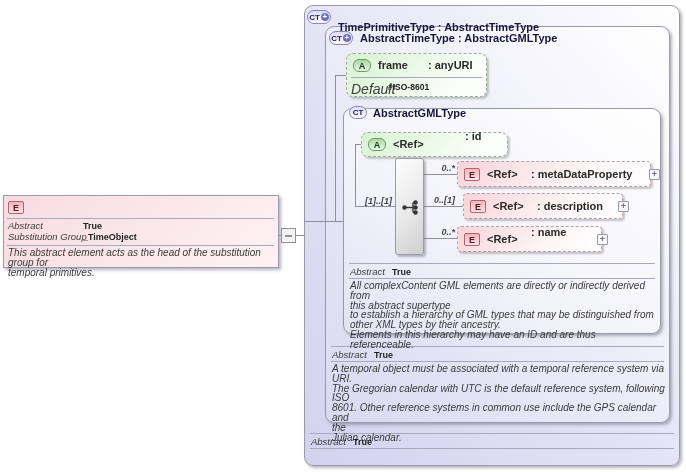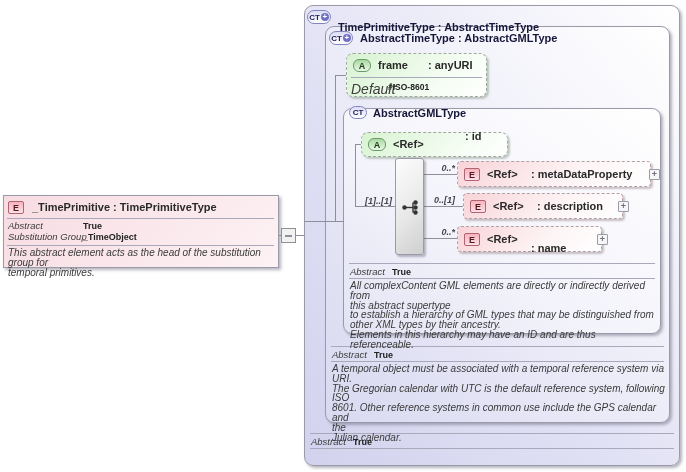--- a/index.html
+++ b/index.html
@@ -67,21 +67,20 @@
   <div class="abs hline" style="left:335px;top:75px;width:12px;"></div>
   <div class="abs vline" style="left:355px;top:144px;height:63px;"></div>
   <div class="abs hline" style="left:355px;top:144px;width:8px;"></div>
   <div class="abs hline" style="left:355px;top:206px;width:40px;"></div>
   <div class="abs hline" style="left:424px;top:174px;width:33px;"></div>
   <div class="abs hline" style="left:424px;top:206px;width:39px;"></div>
   <div class="abs hline" style="left:424px;top:238px;width:33px;"></div>
 
   <div class="abs leftbox" style="left:3px;top:195px;width:276px;height:73px;"></div>
   <div class="abs icon-e" style="left:8px;top:201px;width:16px;height:13px;">E</div>
-  <div class="abs title title-dark" style="left:32px;top:201px;">_TimePrimitive : TimePrimitiveType</div>
   <div class="abs sep" style="left:7px;top:218px;width:267px;"></div>
   <div class="abs lbl" style="left:8px;top:220px;">Abstract</div>
   <div class="abs val" style="left:83px;top:221px;">True</div>
   <div class="abs lbl" style="left:8px;top:231px;">Substitution Group</div>
   <div class="abs val" style="left:83px;top:232px;">_TimeObject</div>
   <div class="abs sep" style="left:7px;top:245px;width:267px;"></div>
   <div class="abs para" style="left:8px;top:248px;width:264px;">This abstract element acts as the head of the substitution group for
 temporal primitives.</div>
 
   <div class="abs collapse-sq" style="left:281px;top:228px;">
@@ -141,21 +140,21 @@
   <div class="abs elem-box" style="left:463px;top:193px;width:160px;height:26px;"></div>
   <div class="abs icon-e" style="left:470px;top:200px;width:16px;height:13px;">E</div>
   <div class="abs title title-dark" style="left:493px;top:200px;z-index:4;">&lt;Ref&gt;</div>
   <div class="abs title title-dark" style="left:537px;top:200px;z-index:4;">: description</div>
   <div class="abs plus-sq" style="left:618px;top:201px;">+</div>
 
   <div class="abs card" style="left:425px;top:227px;width:30px;">0..*</div>
   <div class="abs elem-box" style="left:457px;top:226px;width:145px;height:26px;"></div>
   <div class="abs icon-e" style="left:464px;top:233px;width:16px;height:13px;">E</div>
   <div class="abs title title-dark" style="left:487px;top:233px;z-index:4;">&lt;Ref&gt;</div>
-  <div class="abs title title-dark" style="left:531px;top:242px;z-index:4;">: name</div>
+  <div class="abs title title-dark" style="left:531px;top:226px;z-index:4;">: name</div>
   <div class="abs plus-sq" style="left:597px;top:234px;">+</div>
 
   <div class="abs sep" style="left:349px;top:263px;width:306px;"></div>
   <div class="abs lbl" style="left:350px;top:266px;">Abstract</div>
   <div class="abs val" style="left:392px;top:267px;">True</div>
   <div class="abs sep" style="left:349px;top:278px;width:306px;"></div>
   <div class="abs para" style="left:350px;top:281px;width:304px;">All complexContent GML elements are directly or indirectly derived from
 this abstract supertype
 to establish a hierarchy of GML types that may be distinguished from
 other XML types by their ancestry.

